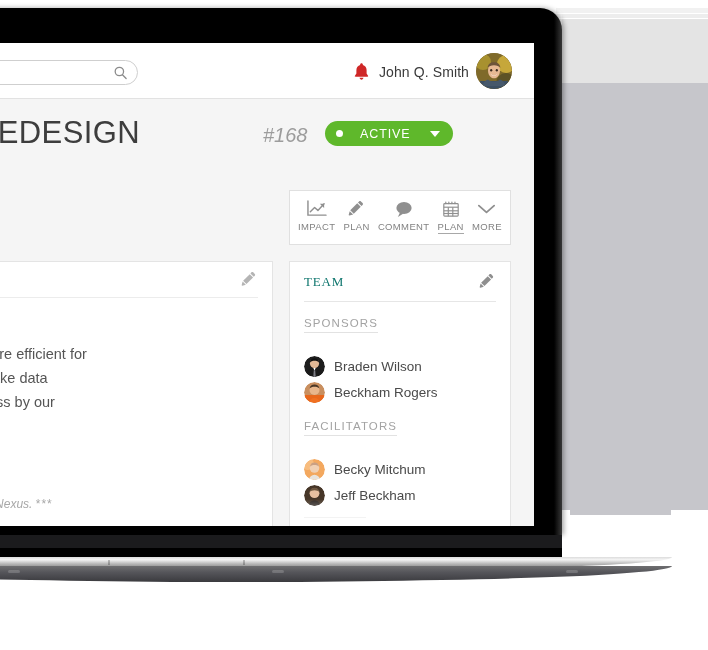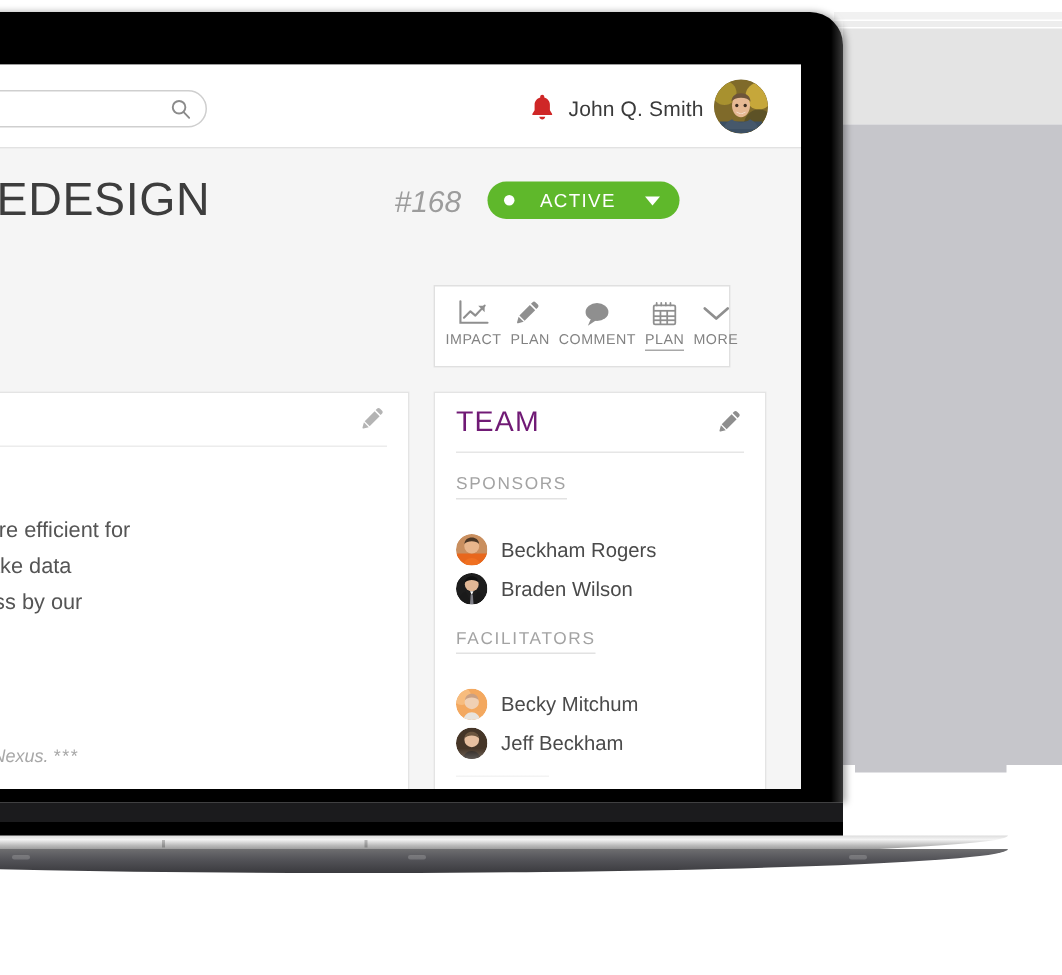--- a/index.html
+++ b/index.html
@@ -217,21 +217,21 @@
     border-right: 5.5px solid transparent;
     border-top: 6px solid #ffffff;
     margin-left: 2px;
     flex: none;
   }
 
   
   .action-bar {
     position: absolute;
     left: 469px; top: 147px;
-    width: 198px; height: 55px;
+    width: 222px; height: 55px;
     border: 1px solid #e0e0e0;
     background: #ffffff;
     display: flex;
     align-items: flex-start;
     padding: 8px 4px 0 4px;
     justify-content: space-around;
   }
   .action {
     display: flex;
     flex-direction: column;
@@ -303,24 +303,25 @@
   }
   .team-head {
     position: relative;
     margin: 0 14px;
     height: 40px;
     border-bottom: 1px solid #e6e6e6;
     display: flex;
     align-items: center;
   }
   .team-title {
-    font-size: 19px;
-    color: #701a75;
+    font-size: 13px;
+    color: #0f766e;
     letter-spacing: .8px;
     font-weight: 400;
+    font-family: Liberation Serif, serif;
   }
   .team-pencil {
     position: absolute;
     right: 0; top: 11px;
     color: #8e8e8e;
   }
   .team-group {
     margin: 0 14px;
     padding-top: 11px;
   }
@@ -528,55 +529,55 @@
         </span>
       </div>
 
       <div class="team-group">
         <div class="group-label">SPONSORS</div>
 
         <div class="member">
           <span class="member-avatar">
             <svg viewBox="0 0 21 21" width="21" height="21">
               <defs>
-                  <clipPath id="c1">
-                    <circle cx="10.5" cy="10.5" r="10.5"></circle>
-                  </clipPath>
-                </defs>
-              <g clip-path="url(#c1)">
-                <rect width="21" height="21" fill="#c98f5f"></rect>
-                <rect y="13" width="21" height="8" fill="#e8671c"></rect>
-                <circle cx="10.5" cy="8" r="5" fill="#e8b68c"></circle>
-                <path d="M5.6 6.6C6 3.8 7.8 2.4 10.5 2.4s4.5 1.4 4.9 4.2c-1-1.2-2.8-1.8-4.9-1.8s-3.9.6-4.9 1.8z" fill="#4a3726"></path>
-                <path d="M4.8 21c.4-3 2.7-5 5.7-5s5.3 2 5.7 5z" fill="#f07021"></path>
-              </g>
-            </svg>
-          </span>
-          <span class="member-name">Beckham Rogers</span>
-        </div>
-
-        <div class="member">
-          <span class="member-avatar">
-            <svg viewBox="0 0 21 21" width="21" height="21">
-              <defs>
                   <clipPath id="c2">
                     <circle cx="10.5" cy="10.5" r="10.5"></circle>
                   </clipPath>
                 </defs>
               <g clip-path="url(#c2)">
                 <rect width="21" height="21" fill="#1d1d1d"></rect>
                 <circle cx="10.5" cy="7.6" r="4.6" fill="#e2b896"></circle>
                 <path d="M5.9 6.4C6.3 3.6 8 2.2 10.5 2.2s4.2 1.4 4.6 4.2c-1-1.1-2.6-1.7-4.6-1.7s-3.6.6-4.6 1.7z" fill="#111"></path>
                 <path d="M6.5 12.3 10.5 21 14.5 12.3c2.6 1 4.3 3.2 4.6 5.9V21H1.9v-2.8c.3-2.7 2-4.9 4.6-5.9z" fill="#1a1a1a"></path>
                 <path d="M9.3 12.1h2.4l-1.2 2.6z" fill="#fff"></path>
                 <path d="M9.8 14.3h1.4l.5 6.7H9.3z" fill="#7e7e86"></path>
               </g>
             </svg>
           </span>
           <span class="member-name">Braden Wilson</span>
+        </div>
+
+        <div class="member">
+          <span class="member-avatar">
+            <svg viewBox="0 0 21 21" width="21" height="21">
+              <defs>
+                  <clipPath id="c1">
+                    <circle cx="10.5" cy="10.5" r="10.5"></circle>
+                  </clipPath>
+                </defs>
+              <g clip-path="url(#c1)">
+                <rect width="21" height="21" fill="#c98f5f"></rect>
+                <rect y="13" width="21" height="8" fill="#e8671c"></rect>
+                <circle cx="10.5" cy="8" r="5" fill="#e8b68c"></circle>
+                <path d="M5.6 6.6C6 3.8 7.8 2.4 10.5 2.4s4.5 1.4 4.9 4.2c-1-1.2-2.8-1.8-4.9-1.8s-3.9.6-4.9 1.8z" fill="#4a3726"></path>
+                <path d="M4.8 21c.4-3 2.7-5 5.7-5s5.3 2 5.7 5z" fill="#f07021"></path>
+              </g>
+            </svg>
+          </span>
+          <span class="member-name">Beckham Rogers</span>
         </div>
       </div>
 
       <div class="team-group">
         <div class="group-label">FACILITATORS</div>
 
         <div class="member">
           <span class="member-avatar">
             <svg viewBox="0 0 21 21" width="21" height="21">
               <defs>

